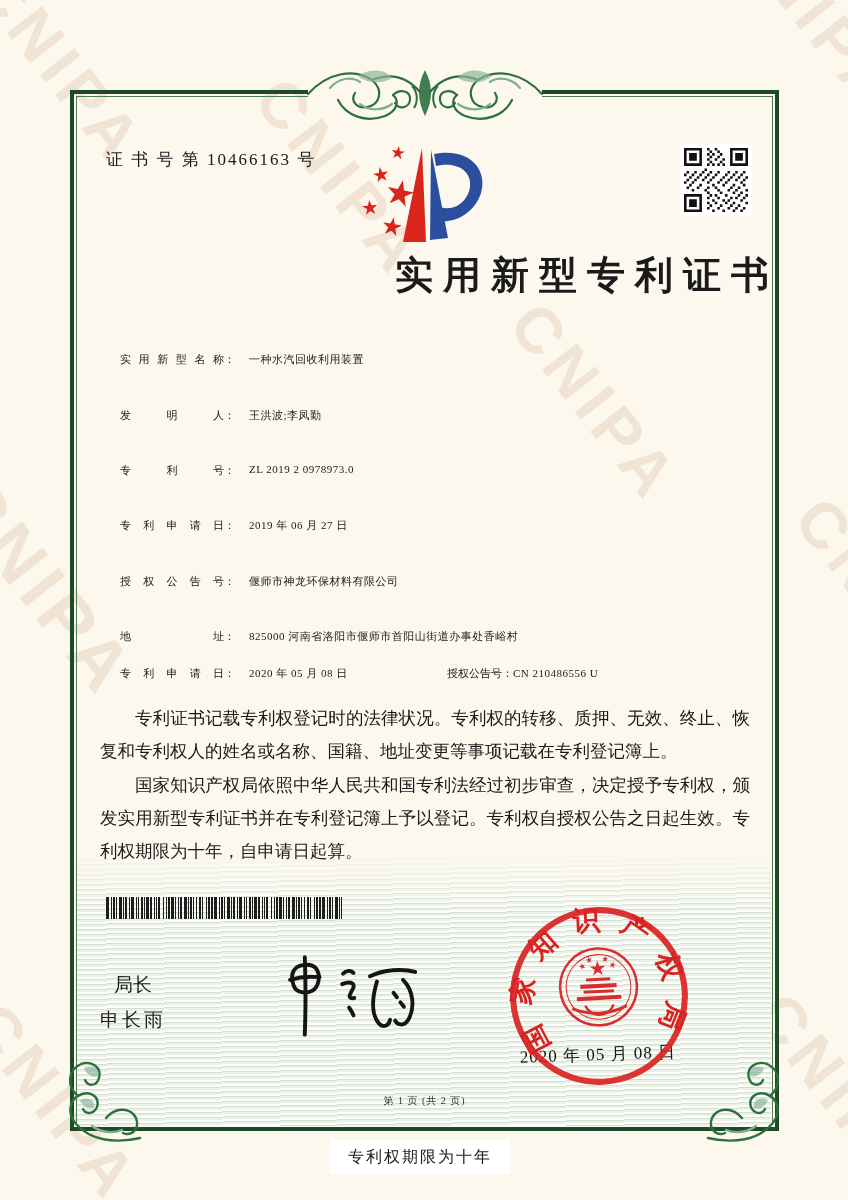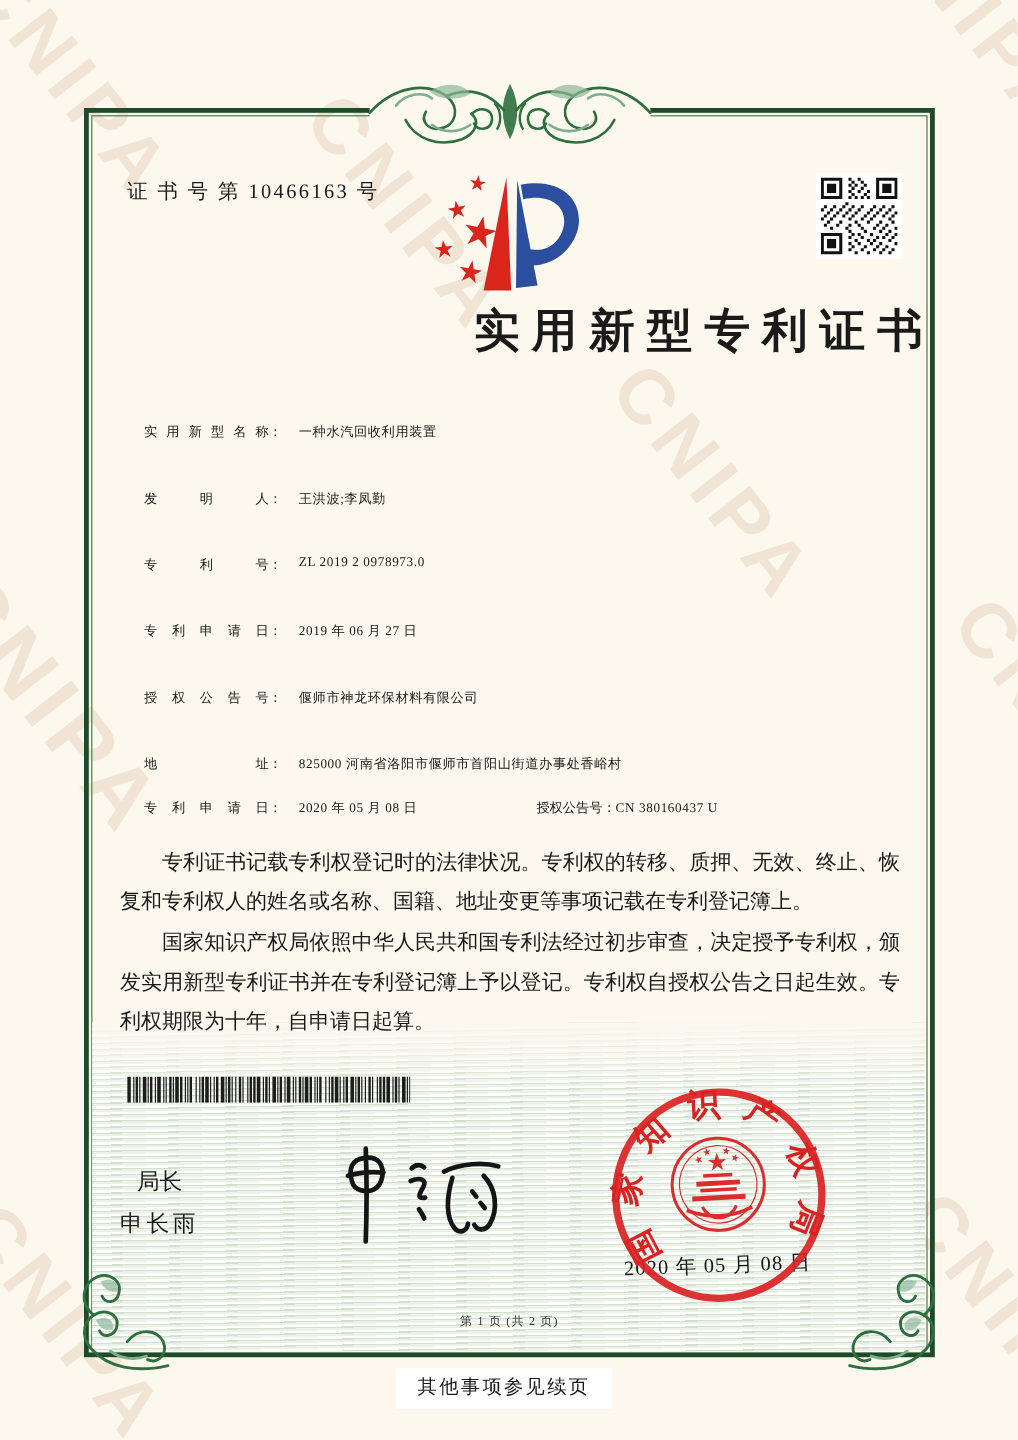--- a/index.html
+++ b/index.html
@@ -167,21 +167,21 @@
   </div>
   <div class="frow" style="top:574px">
     <span class="flabel">授权公告号</span><span class="colon">：</span><span class="fval">偃师市神龙环保材料有限公司</span>
   </div>
   <div class="frow" style="top:629px">
     <span class="flabel">地址</span><span class="colon">：</span><span class="fval">825000 河南省洛阳市偃师市首阳山街道办事处香峪村</span>
   </div>
   <div class="frow" style="top:666px;width:648px;height:24px">
     <span class="flabel">专利申请日</span><span class="colon">：</span><span class="fval">2020 年 05 月 08 日</span>
     <span class="fpair2">
-      <span>授权公告号</span><span>：</span><span style="letter-spacing:0.5px">CN 380160437 U</span>
+      <span>授权公告号</span><span>：</span><span style="letter-spacing:0.5px">CN 210486556 U</span>
     </span>
   </div>
 
   <div class="body-text">
     <p>专利证书记载专利权登记时的法律状况。专利权的转移、质押、无效、终止、恢复和专利权人的姓名或名称、国籍、地址变更等事项记载在专利登记簿上。</p>
     <p>国家知识产权局依照中华人民共和国专利法经过初步审查，决定授予专利权，颁发实用新型专利证书并在专利登记簿上予以登记。专利权自授权公告之日起生效。专利权期限为十年，自申请日起算。</p>
   </div>
 
   <svg class="barcode" width="236" height="22">
     <line x1="0" y1="11" x2="236" y2="11" stroke="#1d1d1d" stroke-width="22" stroke-dasharray="3 2 1 1 2 1 1 2 3 1 1 1 2 2 1 1 3 2 1 1 1 2 2 1 1 1 3 1 2 2 1 1 1 1 2 3 1 2 1 1 2 1 3 1 1 2 1 1 2 2 3 1 1 1 2 1 1 2 1 2 2 1 1 3 1 1 2 1 2 1"></line>
@@ -222,15 +222,15 @@
         <use href="#st" transform="translate(8 -27) scale(3.4) rotate(10)" stroke="none"></use>
         <use href="#st" transform="translate(15 -21) scale(3.4) rotate(20)" stroke="none"></use>
         <path d="M-12 -9 h24 v3 h-24 z M-18 -3 h36 v4 h-36 z M-15 3 h30 v3 h-30 z M-22 9 h44 v4 h-44 z" stroke="none"></path>
         <path d="M-14 18 A15 15 0 0 0 14 18" fill="none" stroke-width="2.5"></path>
         <path d="M-27 20 C-10 28 10 28 27 20" fill="none" stroke-width="3"></path>
       </g>
     </g>
   </svg>
 
   <div class="page-no">第 1 页 (共 2 页)</div>
-  <div class="cont-box">其他事项参见续页</div>
+  <div class="cont-box">专利权期限为十年</div>
 
 </div>
 
 </body></html>

